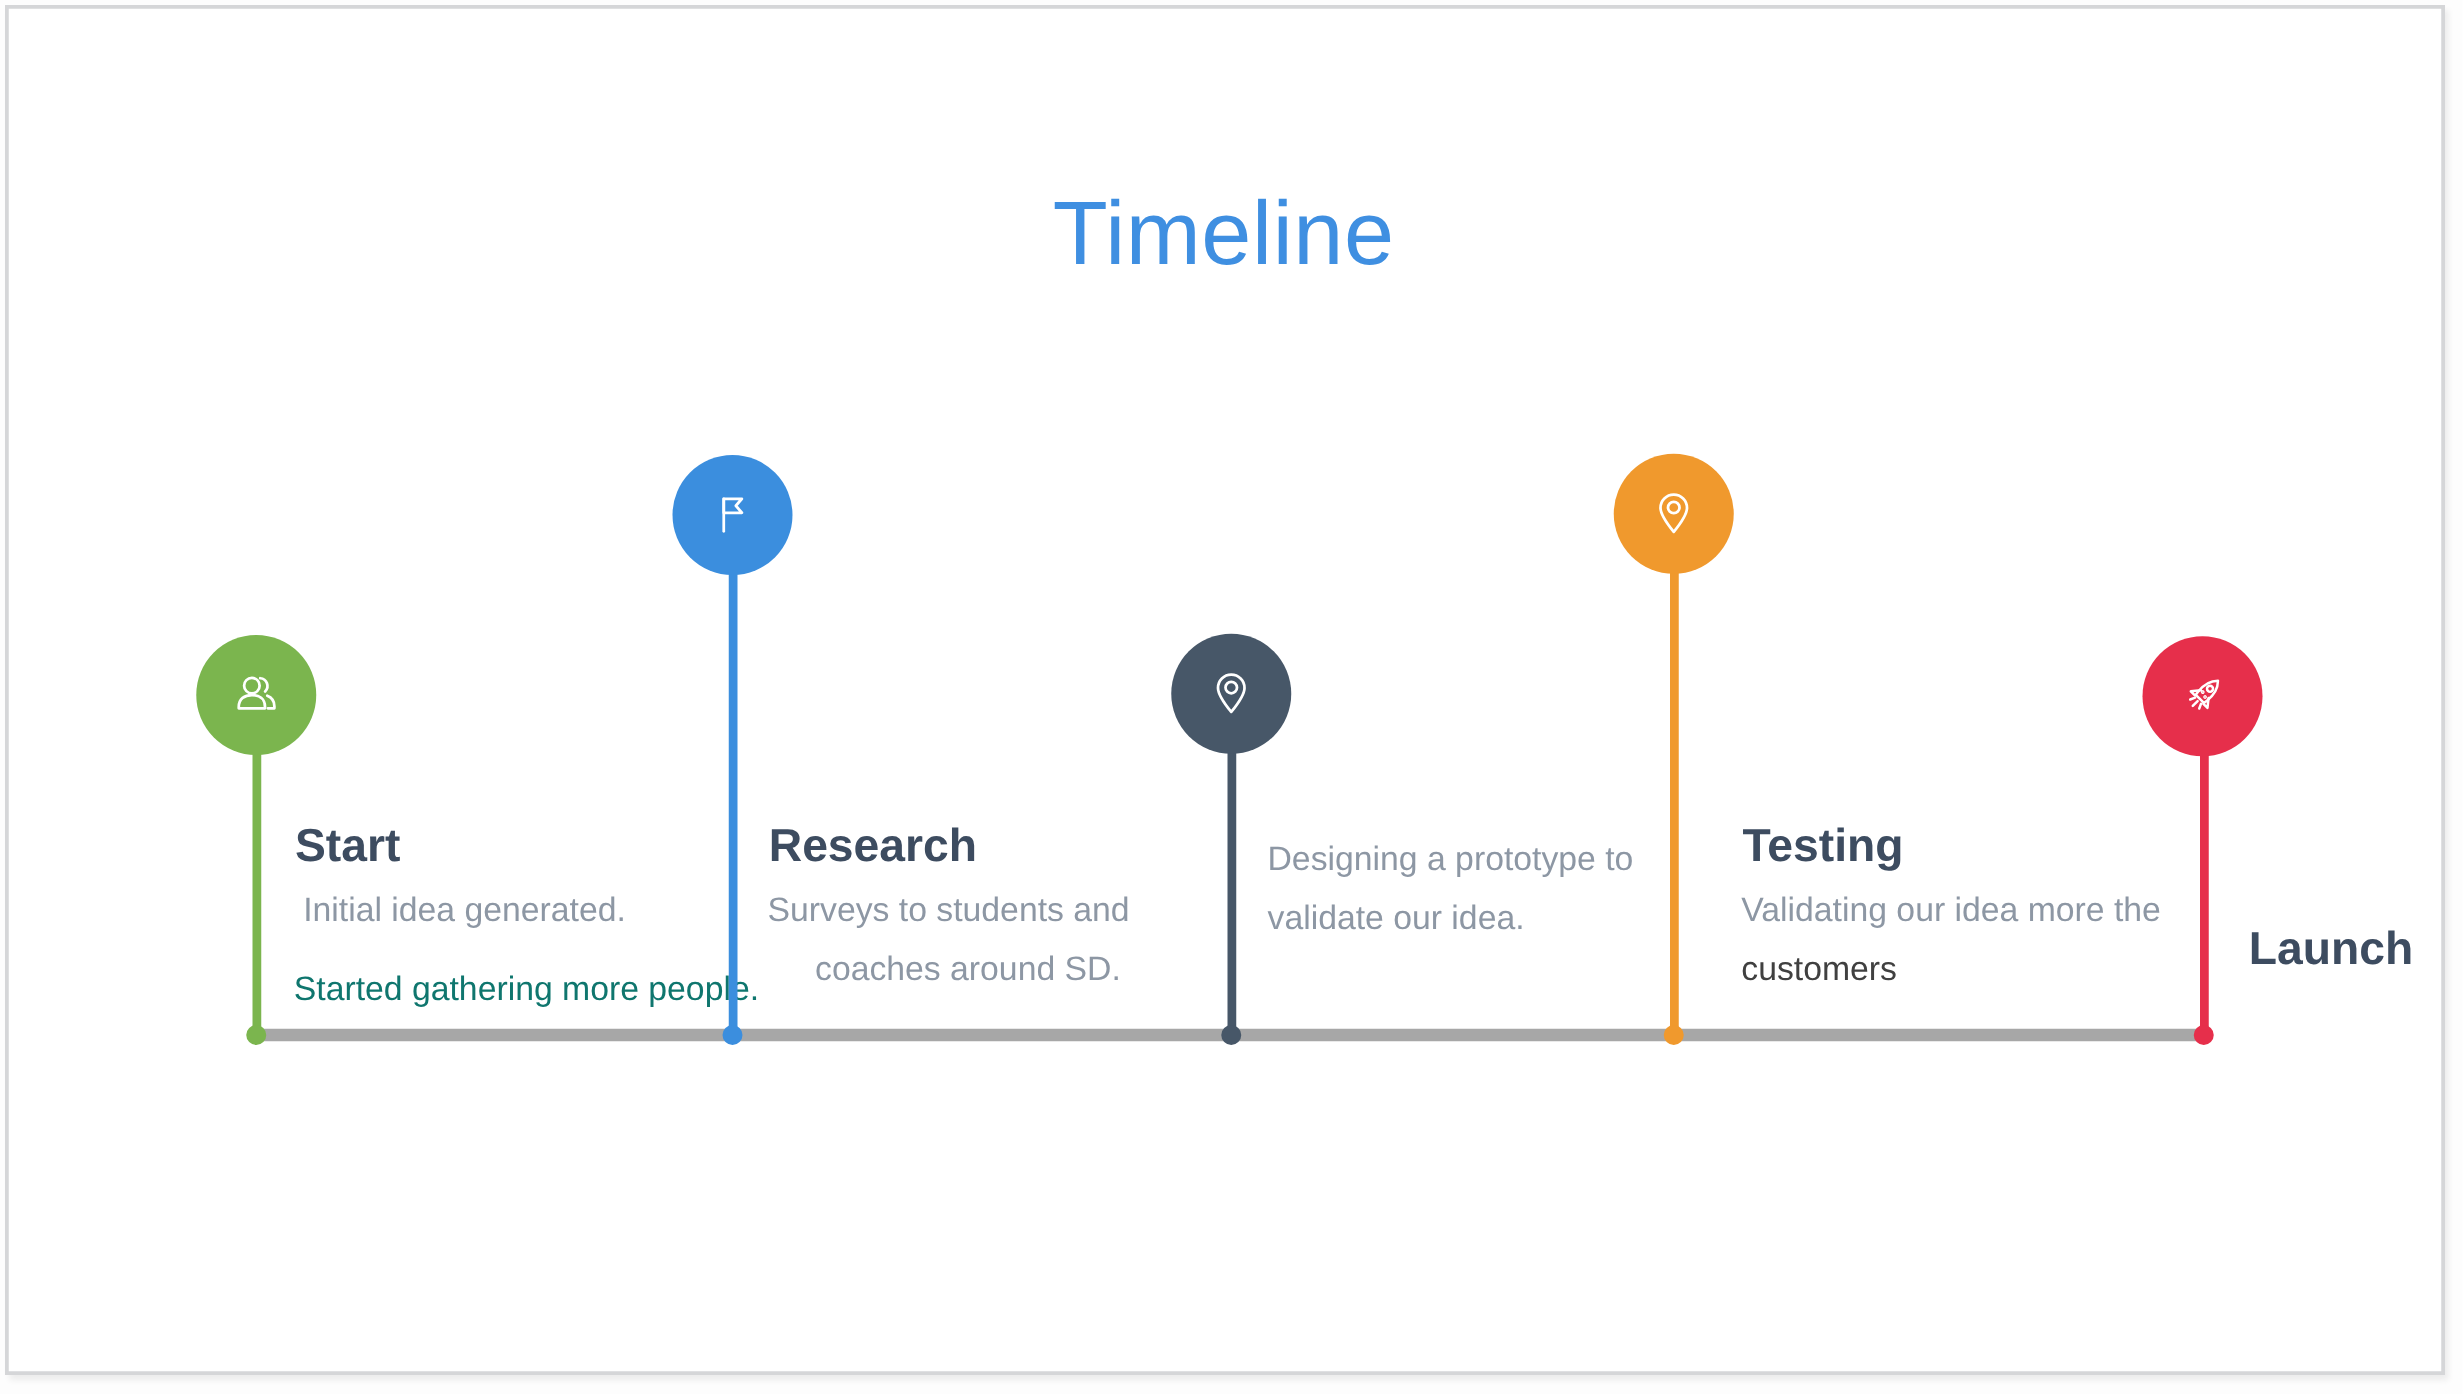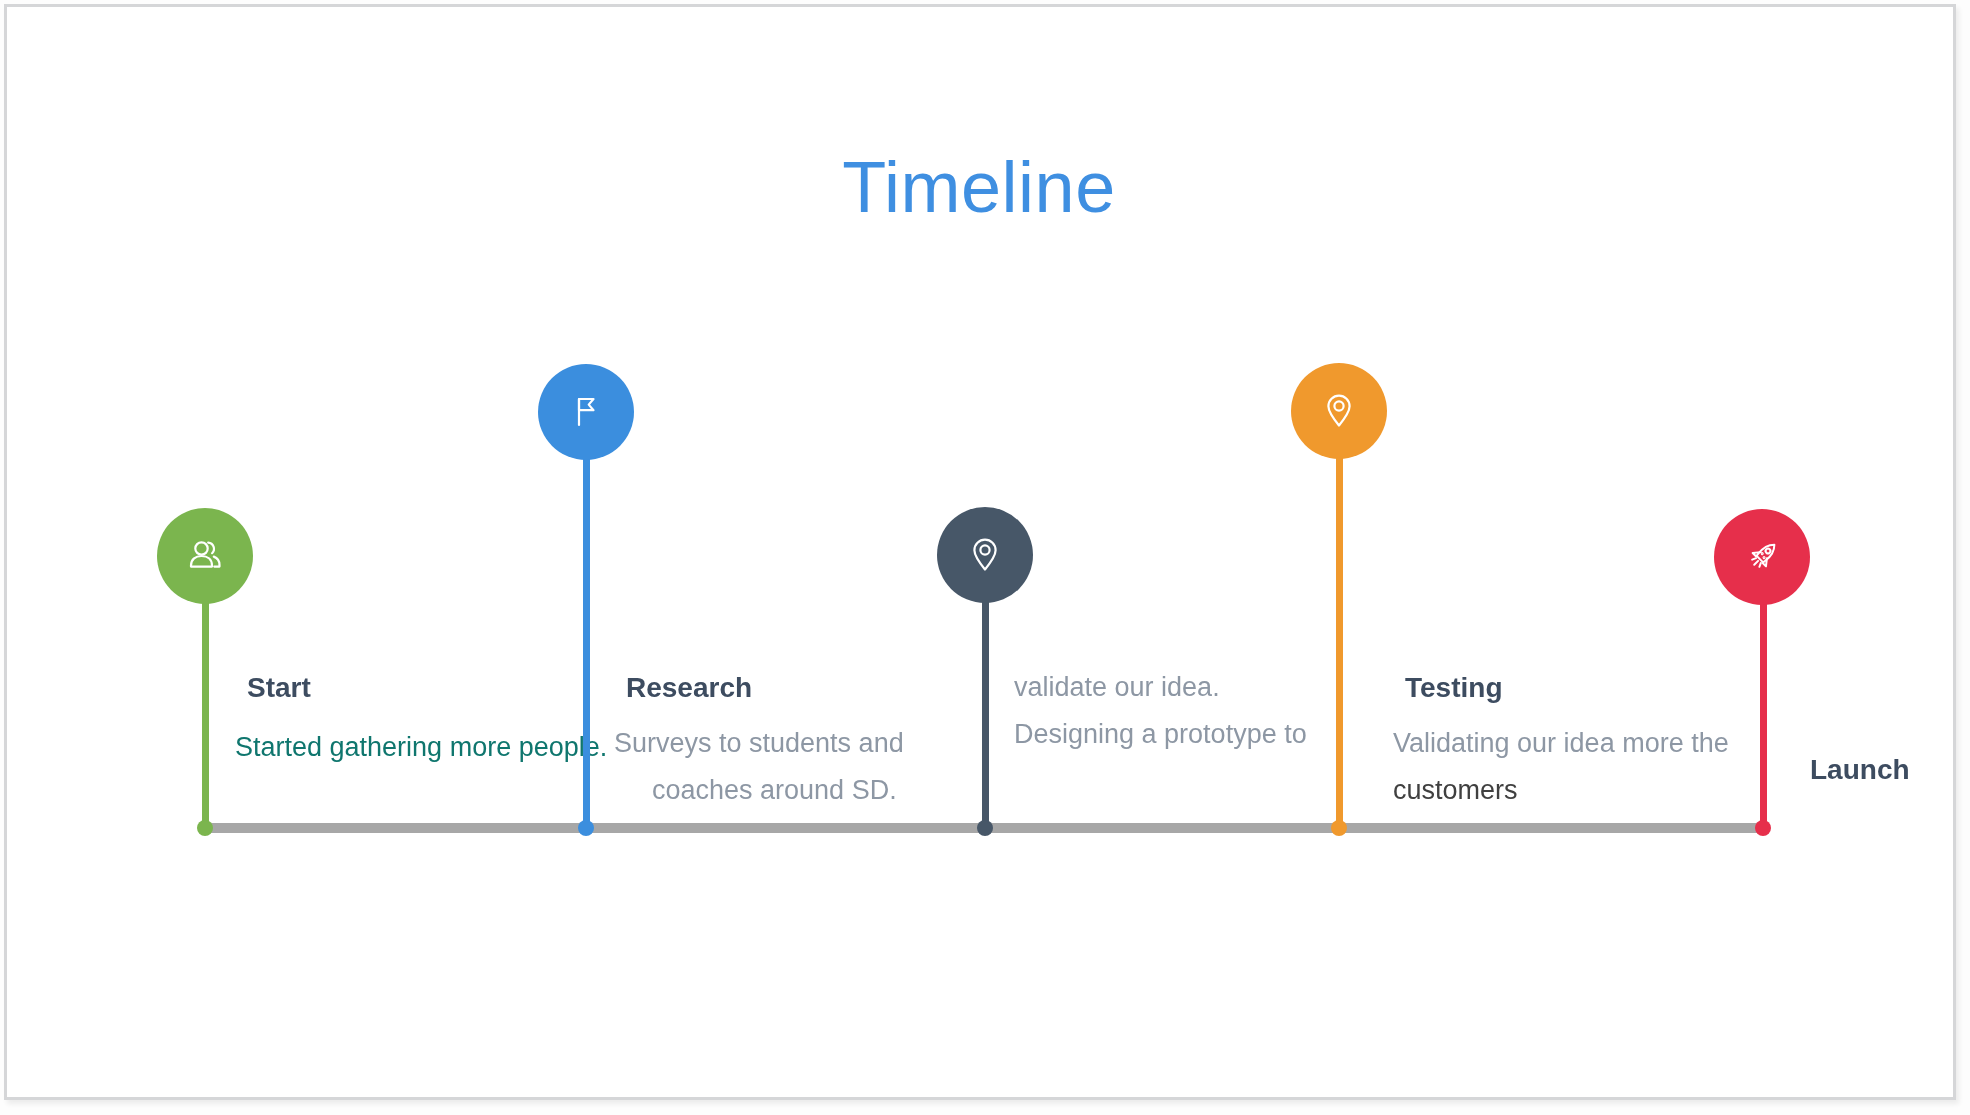--- a/index.html
+++ b/index.html
@@ -25,21 +25,21 @@
   }
   .stem{position:absolute;width:7px;}
   .node{
     position:absolute;width:96px;height:96px;border-radius:50%;
     display:flex;align-items:center;justify-content:center;
   }
   .node svg{display:block;}
   .dot{position:absolute;width:16px;height:16px;border-radius:50%;}
   .mtext{position:absolute;}
   .mtext h2{
-    margin:12px;font-size:28px;line-height:40px;font-weight:700;
+    margin:1px;font-size:37px;line-height:40px;font-weight:700;
   }
   .mtext p{
     margin:0;font-size:27px;line-height:47px;font-weight:400;
   }
   .mtext p:first-of-type{margin-top:8px;}
 </style>
 </head>
 <body>
 
 <div class="page">
@@ -55,20 +55,21 @@
       <svg width="48" height="48" viewBox="0 0 48 48" fill="none" stroke="#ffffff" stroke-width="2.2" stroke-linecap="round" stroke-linejoin="round">
         <path d="M27.2 10.6 a6.2 6.2 0 0 1 3.9 10.6"></path>
         <path d="M32.8 24.6 c3.7 1.4 5.7 4.3 5.7 8.4 v1.6 h-5.2"></path>
         <circle cx="20.5" cy="16.5" r="6.2"></circle>
         <path d="M10 34.6 v-1 c0 -6.6 4.7 -9.6 10.5 -9.6 s10.5 3 10.5 9.6 v1 z"></path>
       </svg>
     </div>
     <div class="dot" style="left: 197px; top: 820px; background: rgb(123, 181, 78);"></div>
     <div class="mtext" style="left:235px;top:656px">
       <h2 style="color: rgb(61, 76, 96);">Start</h2>
+      <p style="color: rgb(141, 151, 164);">&nbsp;Initial idea generated.</p>
       <p style="color: #0f766e; margin-top: 16px;">Started gathering more people.</p>
     </div>
   </div>
 
   <div class="milestone">
     <div class="stem" style="left: 583px; top: 412px; height: 418px; background: rgb(59, 142, 222);"></div>
     <div class="node" style="left: 538px; top: 364px; background: rgb(59, 142, 222);">
       <svg width="48" height="48" viewBox="0 0 48 48" fill="none" stroke="#ffffff" stroke-width="2.2" stroke-linecap="round" stroke-linejoin="round">
         <path d="M17 37 V11"></path>
         <path d="M17 11 h14.5 l-4.8 5.6 4.8 5.6 h-14.5 z"></path>
@@ -85,22 +86,22 @@
   <div class="milestone">
     <div class="stem" style="left: 982px; top: 555px; height: 275px; background: rgb(71, 87, 104);"></div>
     <div class="node" style="left: 937px; top: 507px; background: rgb(71, 87, 104);">
       <svg width="48" height="48" viewBox="0 0 48 48" fill="none" stroke="#ffffff" stroke-width="2.2" stroke-linecap="round" stroke-linejoin="round">
         <path d="M24 38.5 c7 -8.6 10.6 -14.2 10.6 -19.2 a10.6 10.6 0 1 0 -21.2 0 c0 5 3.6 10.6 10.6 19.2 z"></path>
         <circle cx="24" cy="19" r="4.6"></circle>
       </svg>
     </div>
     <div class="dot" style="left: 977px; top: 820px; background: rgb(71, 87, 104);"></div>
     <div class="mtext" style="left:1014px;top:656px">
+      <p style="color: rgb(141, 151, 164);">Designing a prototype to</p>
       <p style="color: rgb(141, 151, 164);">validate our idea.</p>
-      <p style="color: rgb(141, 151, 164);">Designing a prototype to</p>
     </div>
   </div>
 
   <div class="milestone">
     <div class="stem" style="left: 1336px; top: 411px; height: 419px; background: rgb(240, 153, 45);"></div>
     <div class="node" style="left: 1291px; top: 363px; background: rgb(240, 153, 45);">
       <svg width="48" height="48" viewBox="0 0 48 48" fill="none" stroke="#ffffff" stroke-width="2.2" stroke-linecap="round" stroke-linejoin="round">
         <path d="M24 38.5 c7 -8.6 10.6 -14.2 10.6 -19.2 a10.6 10.6 0 1 0 -21.2 0 c0 5 3.6 10.6 10.6 19.2 z"></path>
         <circle cx="24" cy="19" r="4.6"></circle>
       </svg>

